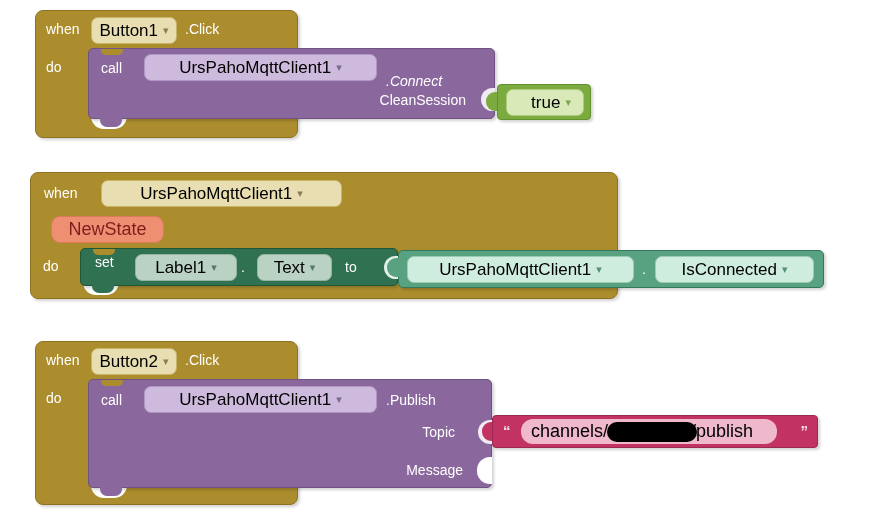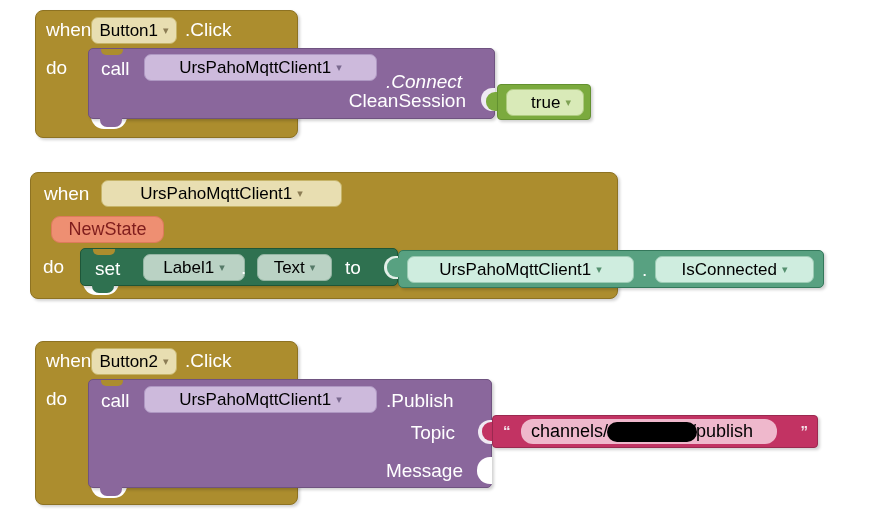--- a/index.html
+++ b/index.html
@@ -1,18 +1,18 @@
 <!DOCTYPE html>
 <html><head>
 <meta charset="utf-8">
 <style>
   html,body{margin:0;padding:0;background:#fff;}
   .canvas{position:relative;width:888px;height:518px;background:#ffffff;overflow:hidden;
           font-family:"Liberation Sans",sans-serif;color:#000;}
-  .lbl{position:absolute;color:#fff;font-size:19px;line-height:23px;white-space:nowrap;}
+  .lbl{position:absolute;color:#fff;font-size:14px;line-height:23px;white-space:nowrap;}
   .blk{position:absolute;box-sizing:border-box;box-shadow:2px 2px 3px rgba(0,0,0,0.18);}
   .gold{background:#AC8D2E;border:1px solid #8D7222;}
   .purple{background:#8A679C;border:1px solid #6F5380;border-radius:5px;}
   .dgreen{background:#2F7150;border:1px solid #1E5638;border-radius:5px;}
   .teal{background:#58A181;border:1px solid #34785B;border-radius:5px;}
   .magenta{background:#C23363;border:1px solid #9B2950;border-radius:4px;}
   .lgreen{background:#7BAA3E;border:1px solid #639130;border-radius:4px;}
   .dd{position:absolute;display:flex;align-items:center;justify-content:center;gap:5px;
       border-radius:7px;font-size:17px;color:#000;white-space:nowrap;box-sizing:border-box;}
   .dd .arr{font-size:11px;line-height:11px;}
@@ -92,22 +92,22 @@
     <div class="pill" style="left:20px;top:43px;width:113px;height:27px;">
       <span>NewState</span>
     </div>
     <span class="lbl" style="left:12px;top:82px;">do</span>
   </div>
 
   <div class="bump-hl" style="left:83px;top:280px;width:36px;height:15px;"></div>
 
   <div class="blk dgreen" style="left:80px;top:248px;width:318px;height:38px;">
     <div class="notch"></div>
-    <span class="lbl" style="left:14px;top:8px;">set</span>
-    <div class="dd dd-sage" style="left:62px;top:5px;width:102px;height:27px;">
+    <span class="lbl" style="left:14px;top:2px;">set</span>
+    <div class="dd dd-sage" style="left:54px;top:5px;width:102px;height:27px;">
       <span>Label1</span>
       <span class="arr">▾</span>
     </div>
     <span class="lbl" style="left:160px;top:7px;">.</span>
     <div class="dd dd-sage" style="left:176px;top:5px;width:75px;height:27px;">
       <span>Text</span>
       <span class="arr">▾</span>
     </div>
     <span class="lbl" style="left:264px;top:7px;">to</span>
     <div class="socket socket-grn" style="right:-1px;top:7px;width:14px;height:23px;"></div>

